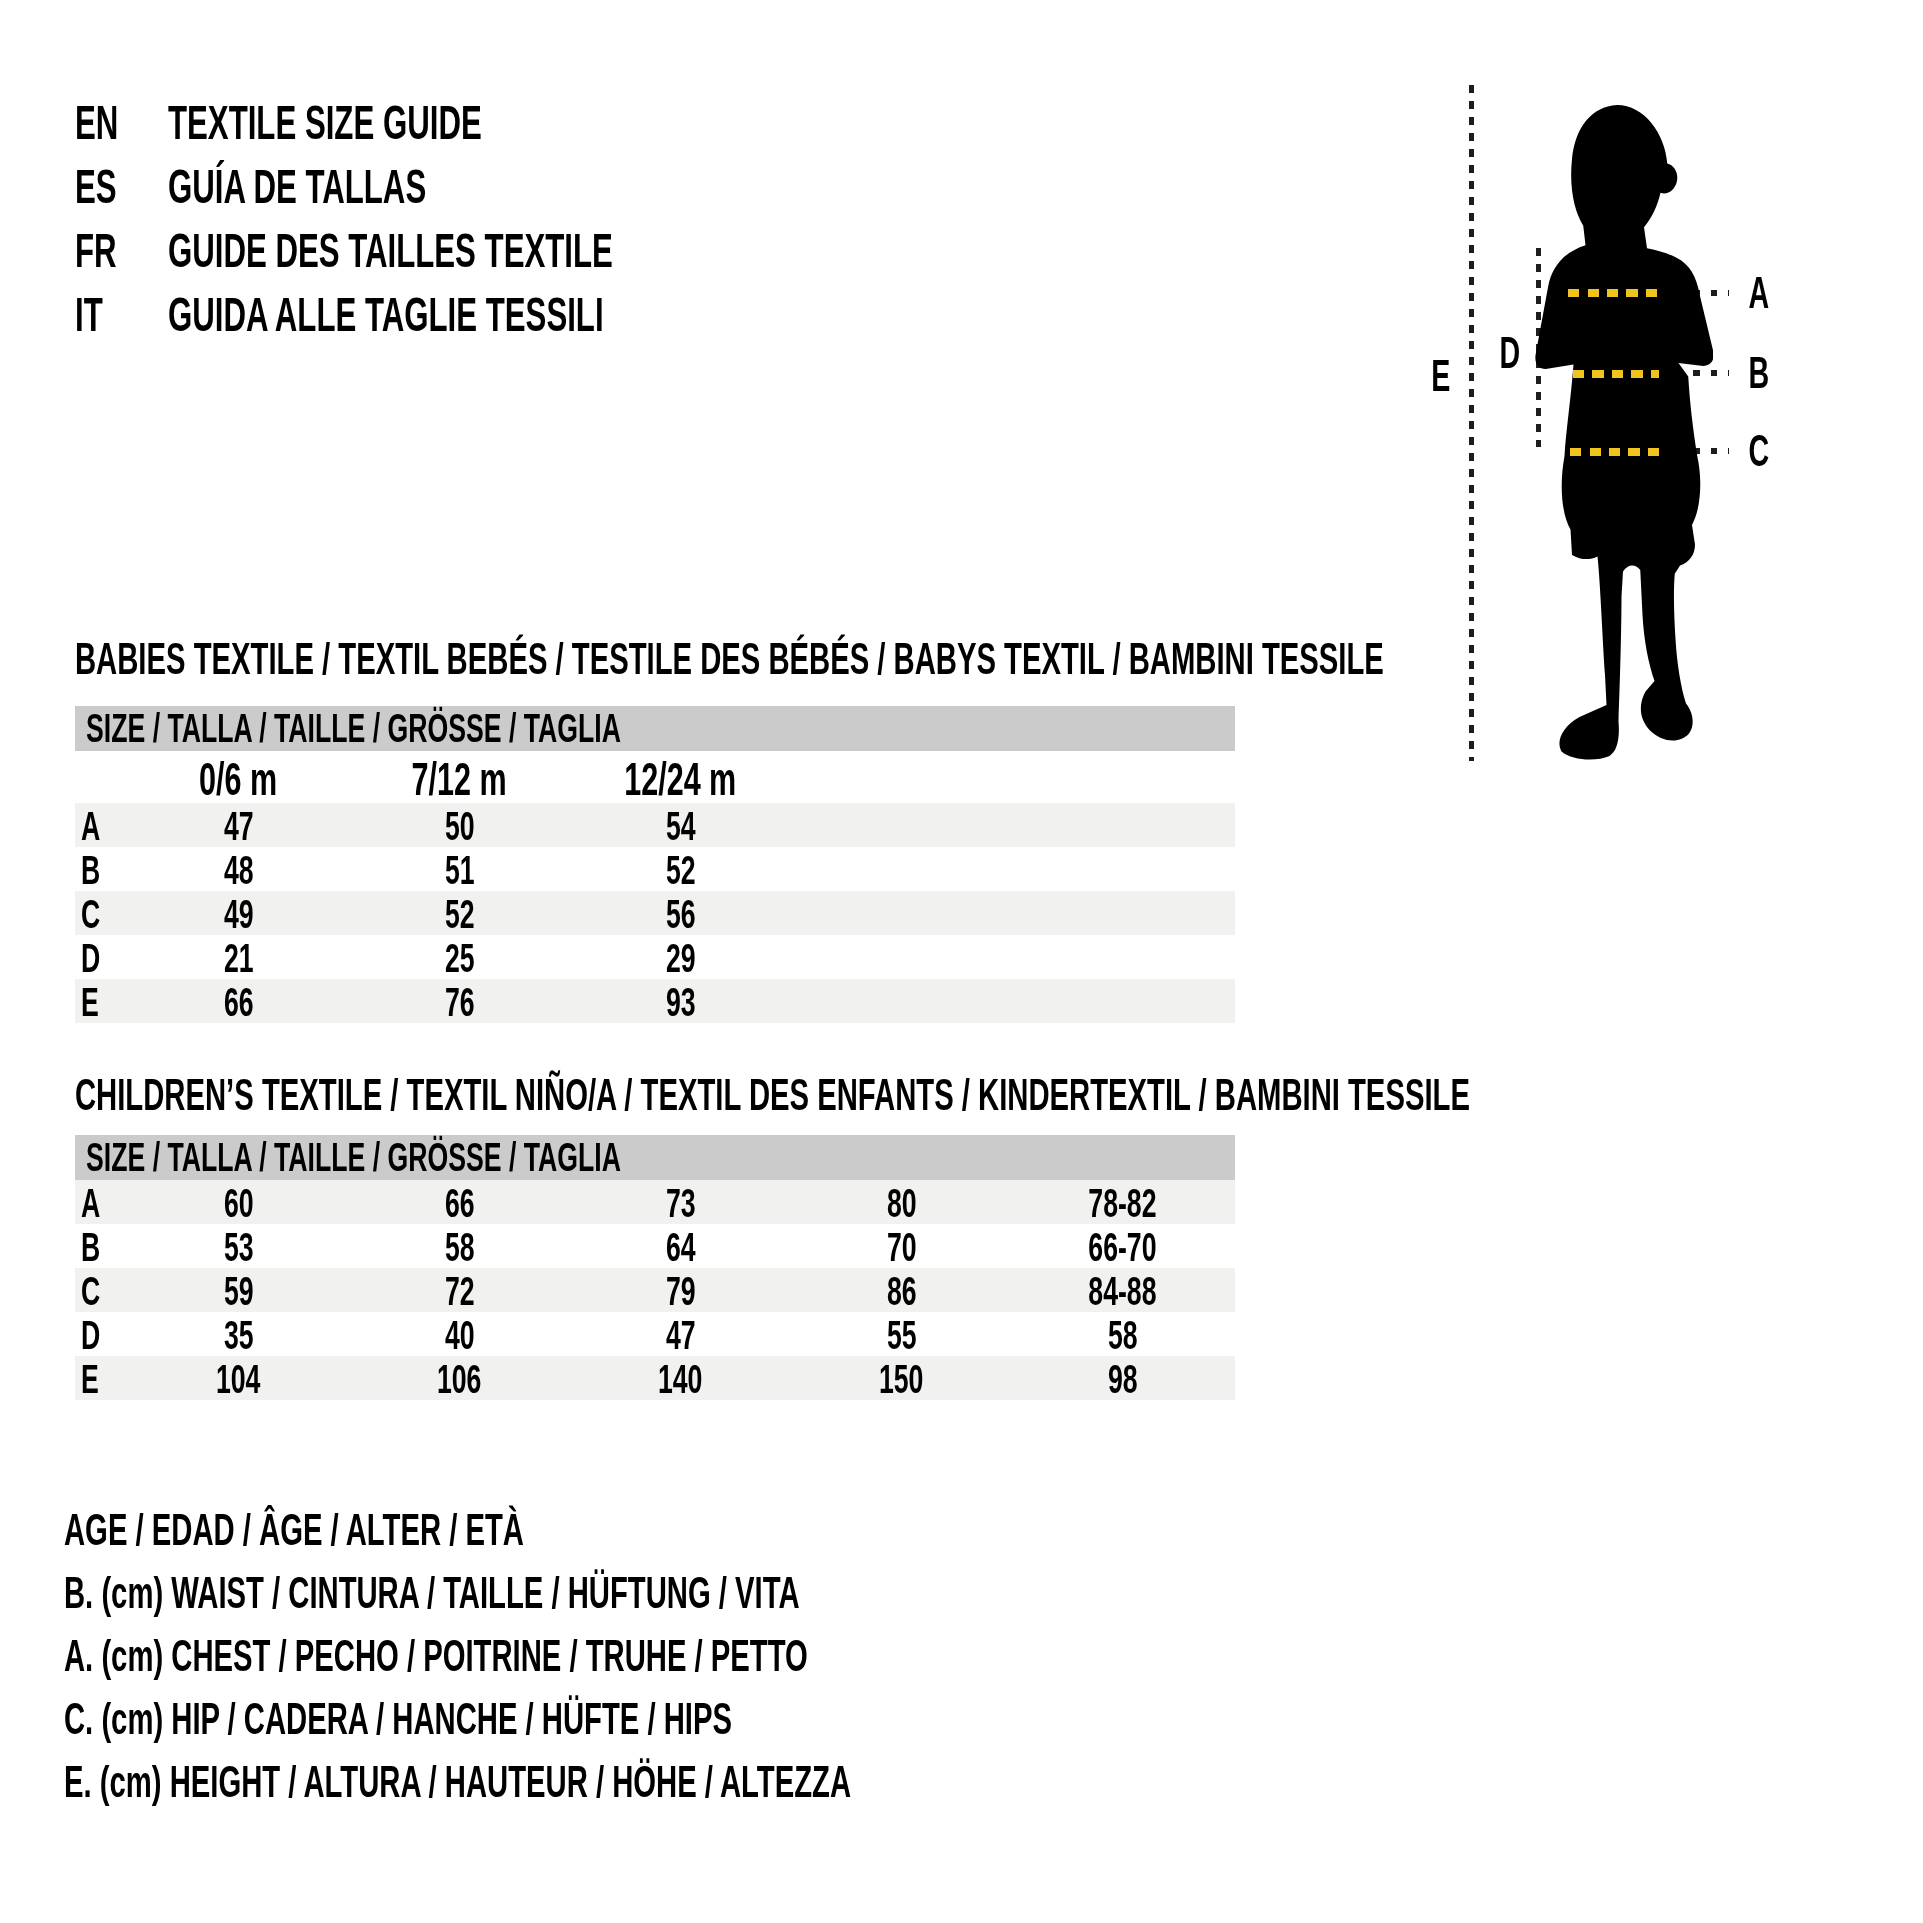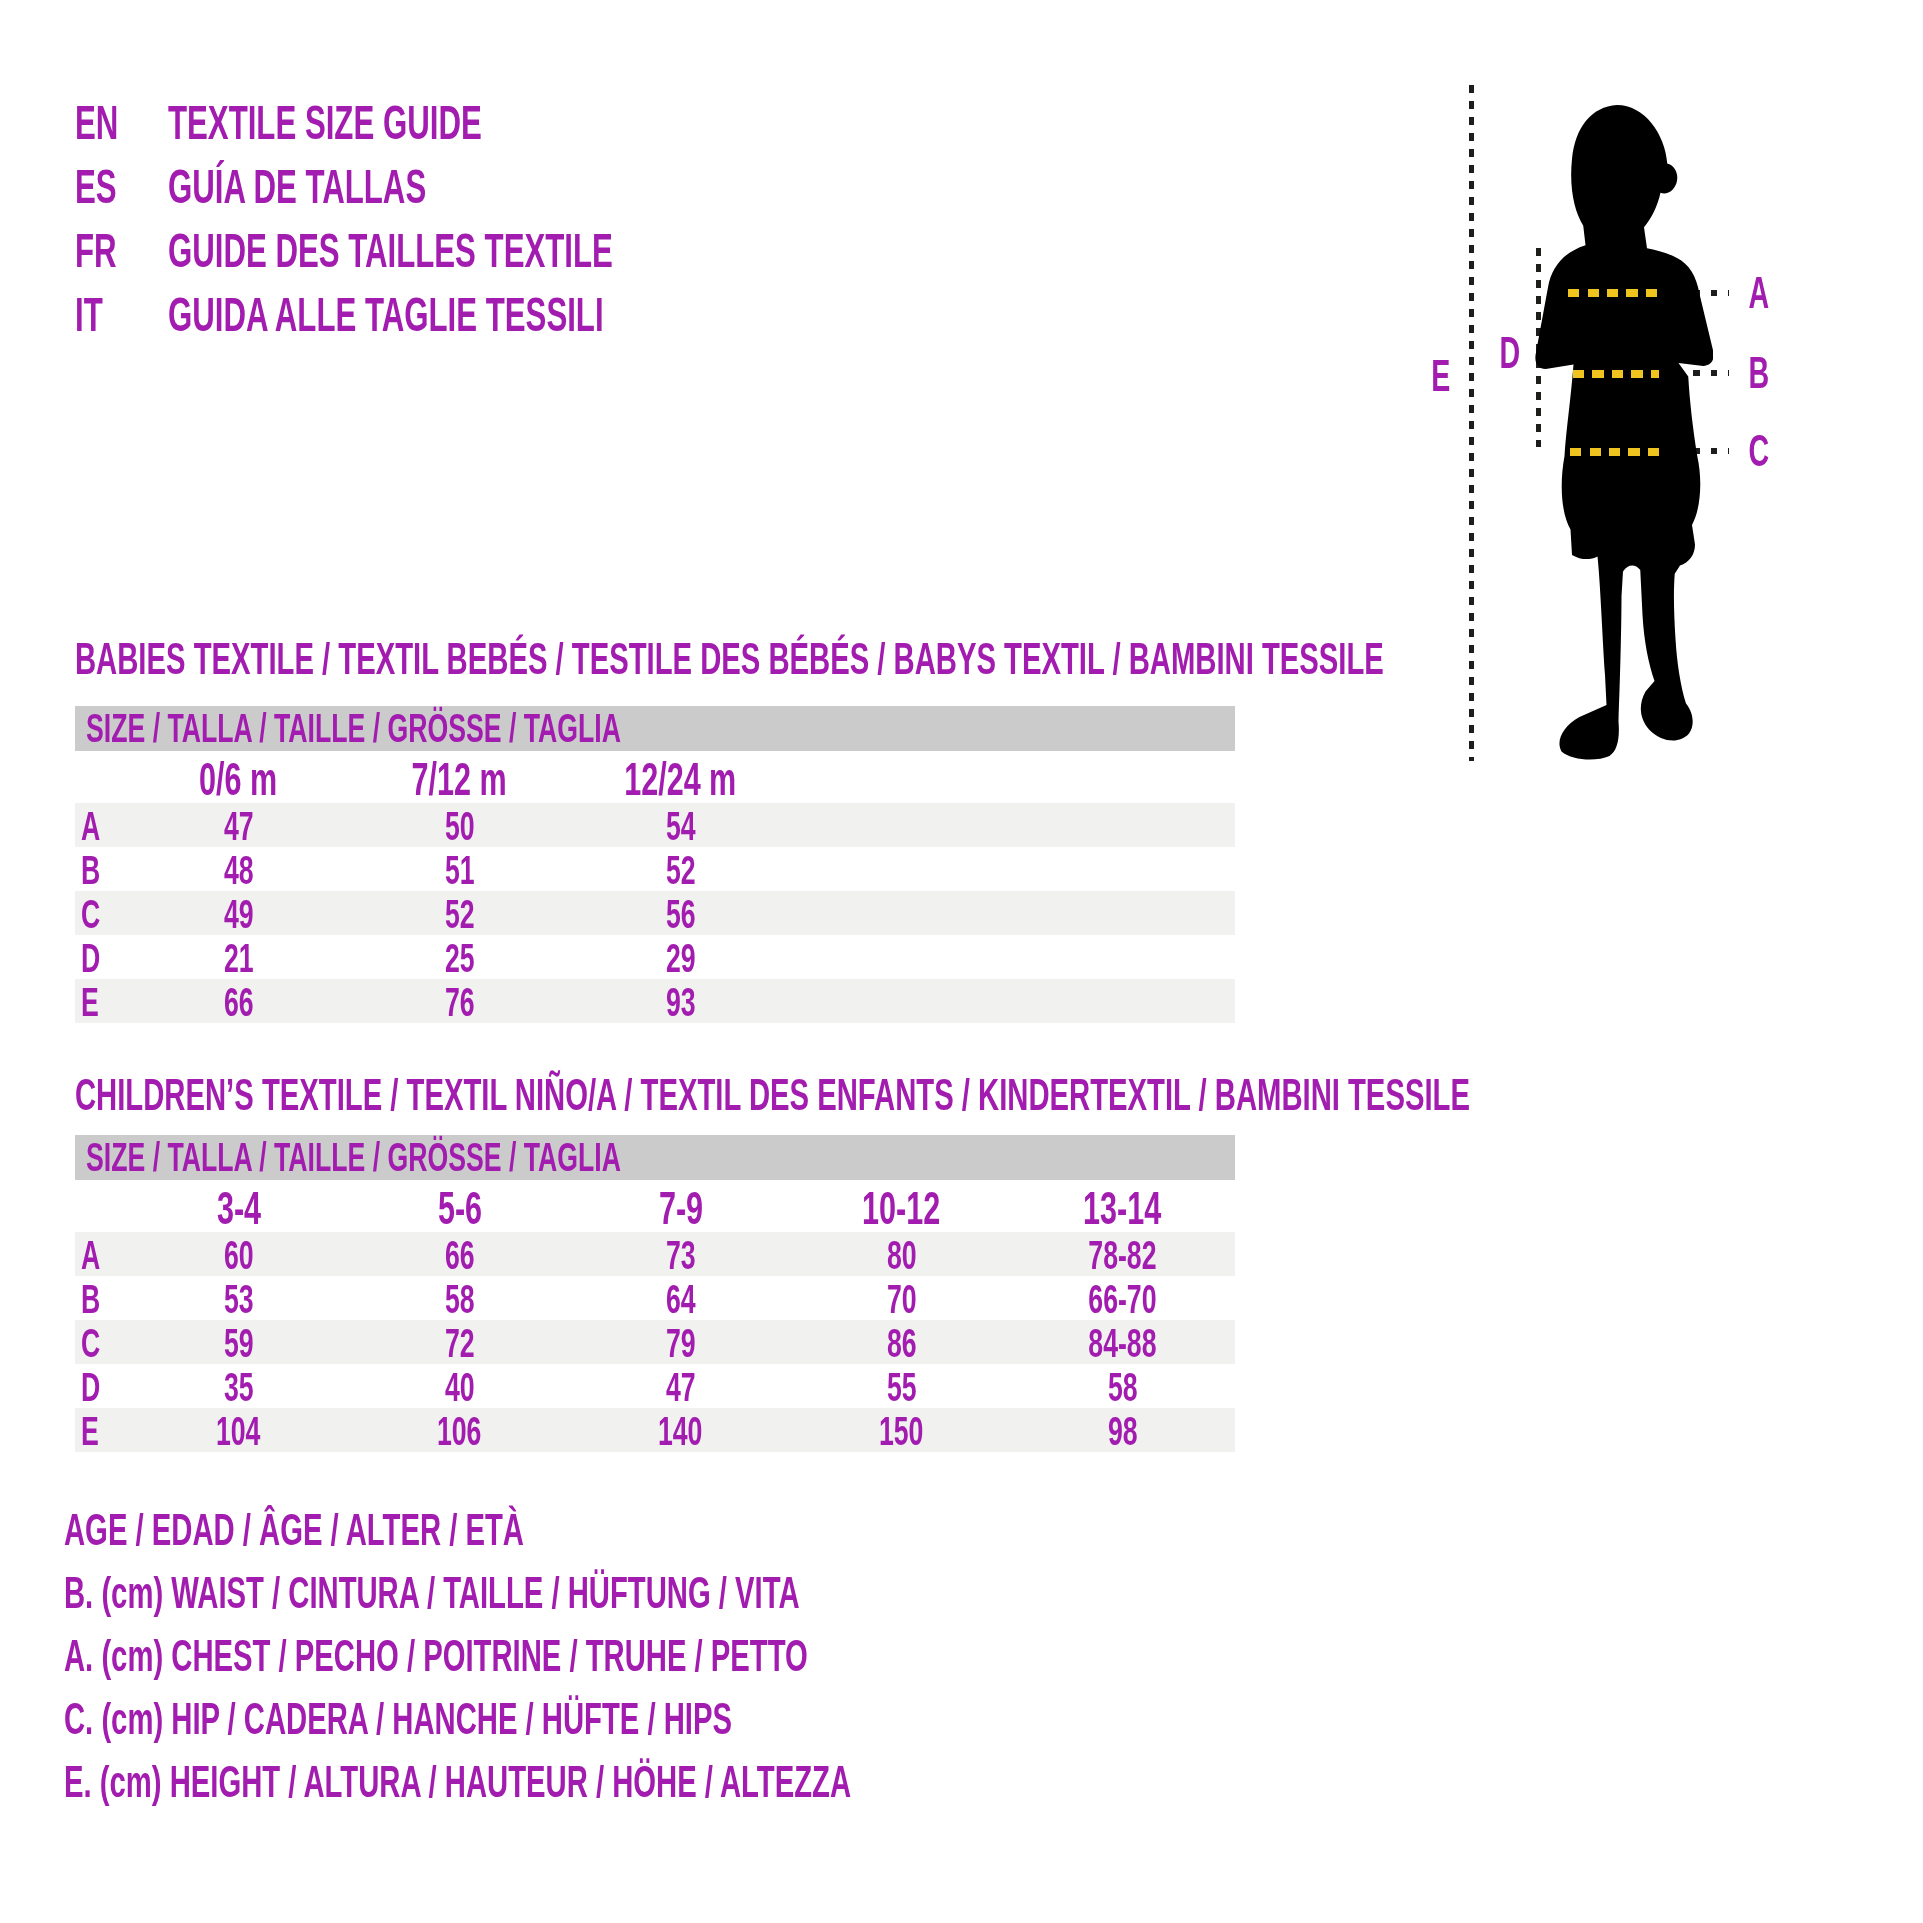--- a/index.html
+++ b/index.html
@@ -1,17 +1,17 @@
 <!DOCTYPE html>
 <html style="font-size:12px"><head>
 <meta charset="utf-8">
 <style>
   html,body{margin:0;padding:0;background:#fff;}
   #canvas{position:relative;width:1924px;height:1924px;background:#ffffff;overflow:hidden;
-          font-family:"Liberation Sans", sans-serif;color:#a21caf;font-weight:700;}
+          font-family:"Liberation Sans", sans-serif;color:#000000;font-weight:700;}
   
   .cx{display:inline-block;transform:scaleX(0.65);transform-origin:0 50%;white-space:nowrap;}
   .cxc{display:inline-block;transform:scaleX(0.65);transform-origin:50% 50%;white-space:nowrap;}
 
   
   .langs{position:absolute;left:75px;top:91px;}
   .lang-row{height:64px;line-height:64px;font-size:48px;}
   .lang-code{display:inline-block;width:143px;}
 
   
@@ -154,28 +154,20 @@
       <span class="cell"><span class="cxc">93</span></span>
       <span class="cell"></span>
         <span class="cell"></span>
     </div>
   </div>
 
   <div class="sec-head" style="top:1071px;"><span class="cx">CHILDREN’S TEXTILE / TEXTIL NIÑO/A / TEXTIL DES ENFANTS / KINDERTEXTIL / BAMBINI TESSILE</span></div>
 
   <div class="size-table" style="top:1135px;">
     <div class="size-bar"><span class="cx">SIZE / TALLA / TAILLE / GRÖSSE / TAGLIA</span></div>
-    <div class="thead">
-      <span class="cell rlab"></span>
-      <span class="cell"><span class="cxc">3-4</span></span>
-      <span class="cell"><span class="cxc">5-6</span></span>
-      <span class="cell"><span class="cxc">7-9</span></span>
-      <span class="cell"><span class="cxc">10-12</span></span>
-      <span class="cell"><span class="cxc">13-14</span></span>
-    </div>
     <div class="trow stripe">
       <span class="cell rlab"><span class="cx">A</span></span>
       <span class="cell"><span class="cxc">60</span></span>
       <span class="cell"><span class="cxc">66</span></span>
       <span class="cell"><span class="cxc">73</span></span>
       <span class="cell"><span class="cxc">80</span></span>
       <span class="cell"><span class="cxc">78-82</span></span>
     </div>
     <div class="trow">
       <span class="cell rlab"><span class="cx">B</span></span>

